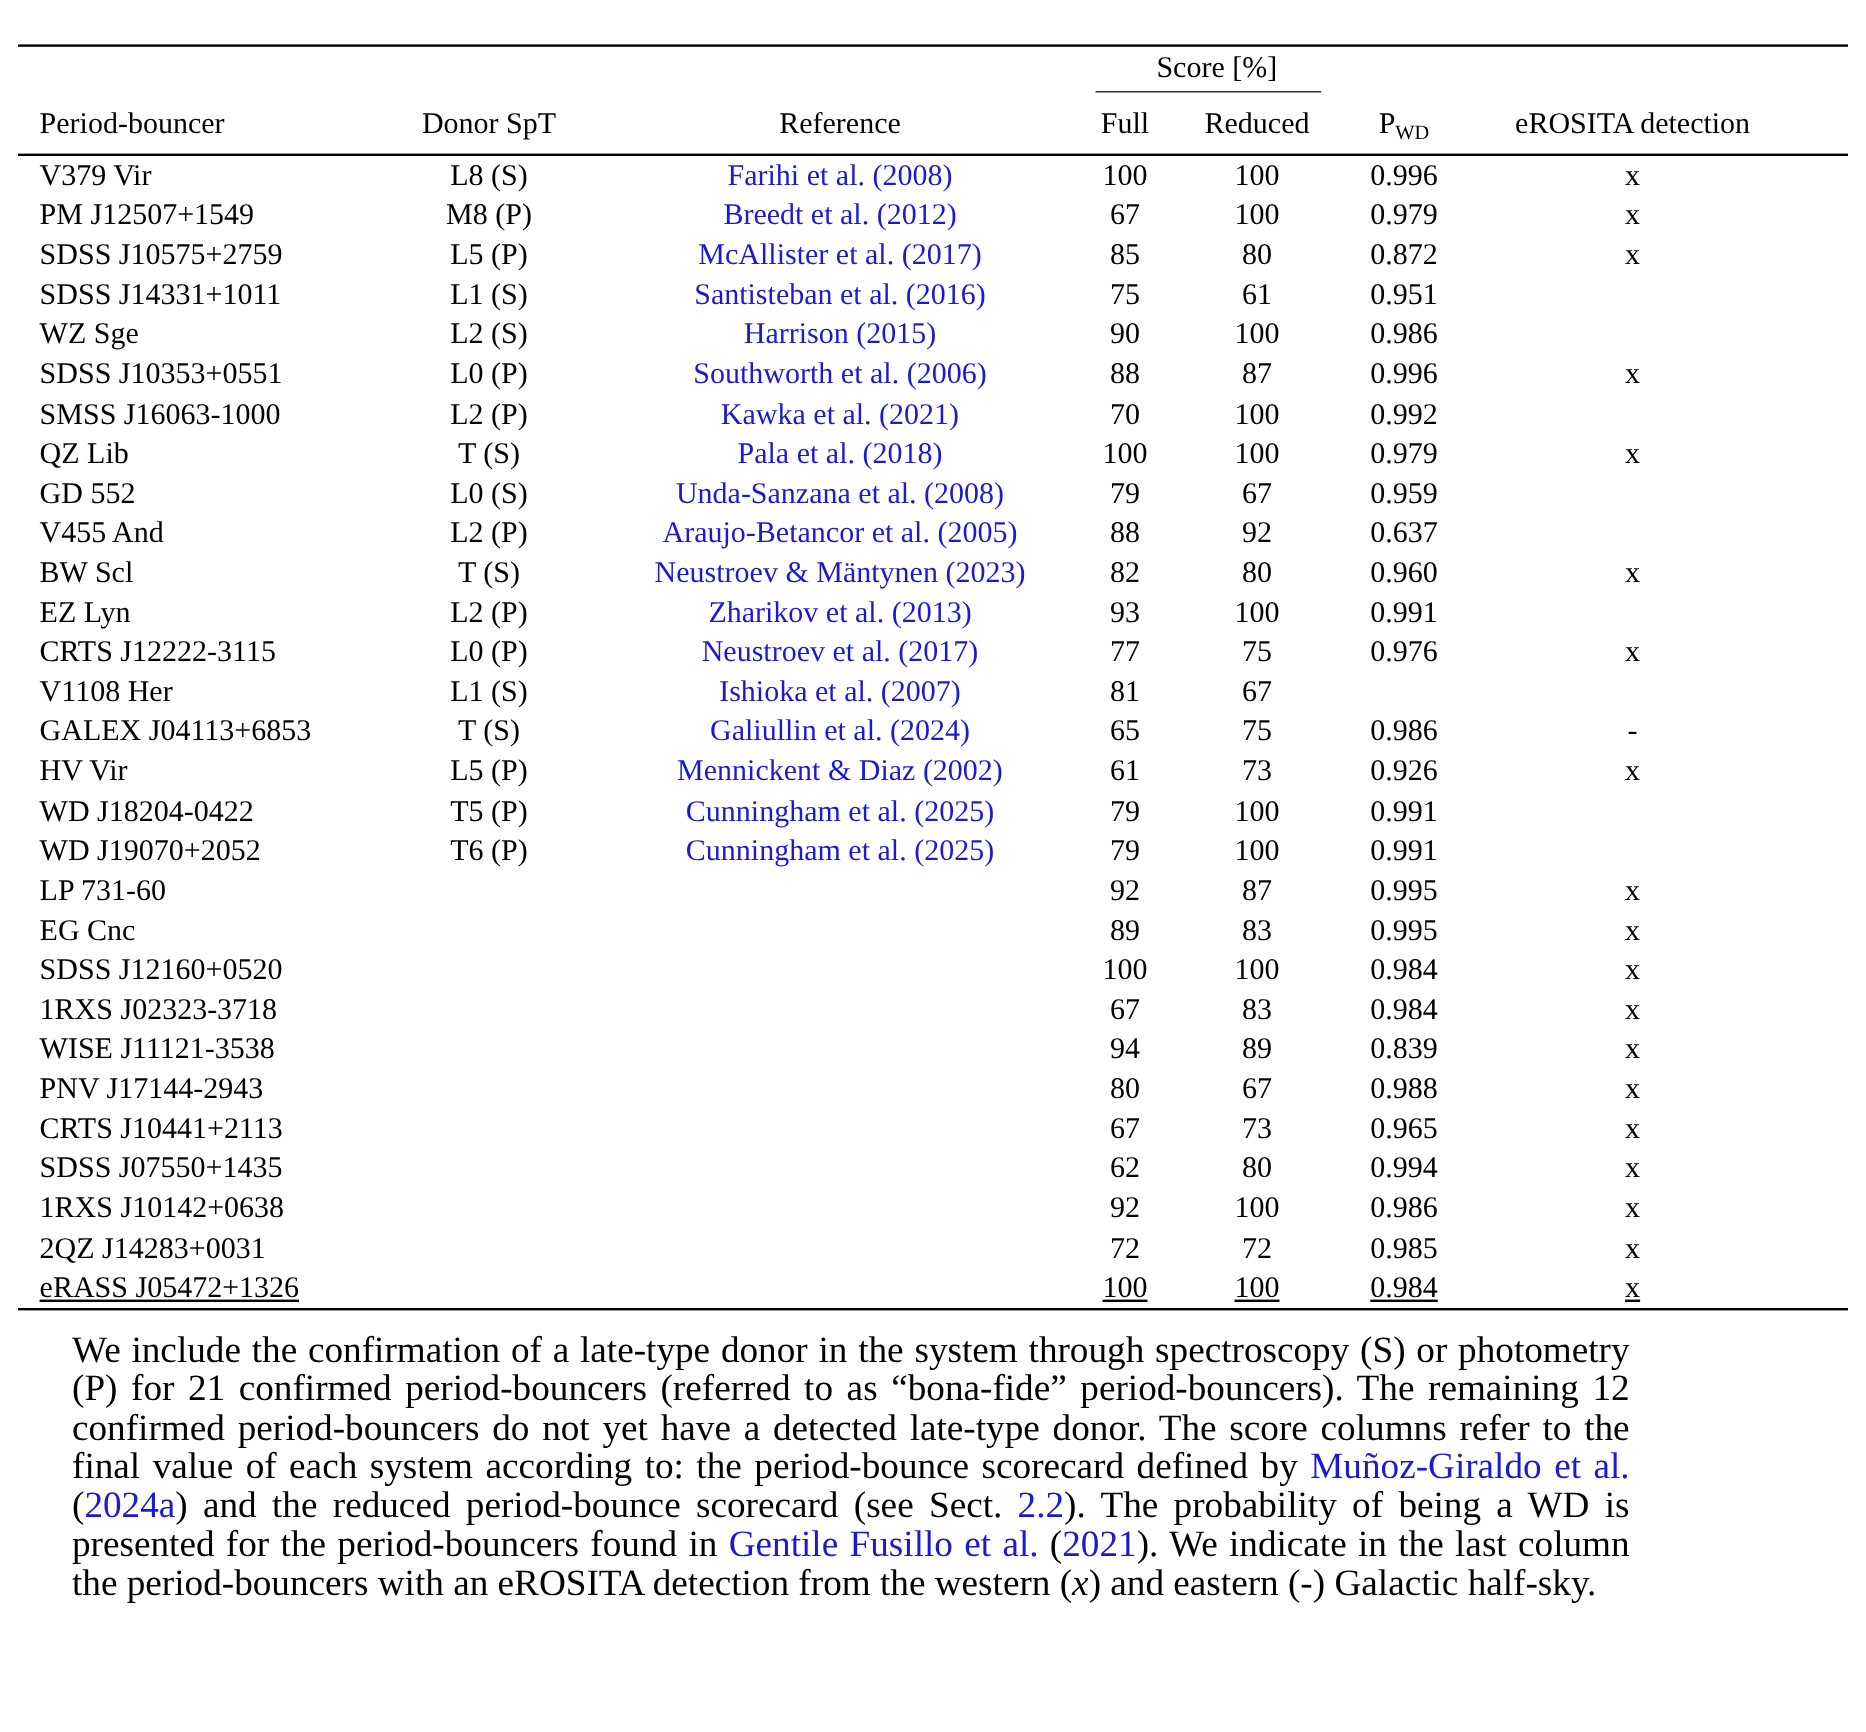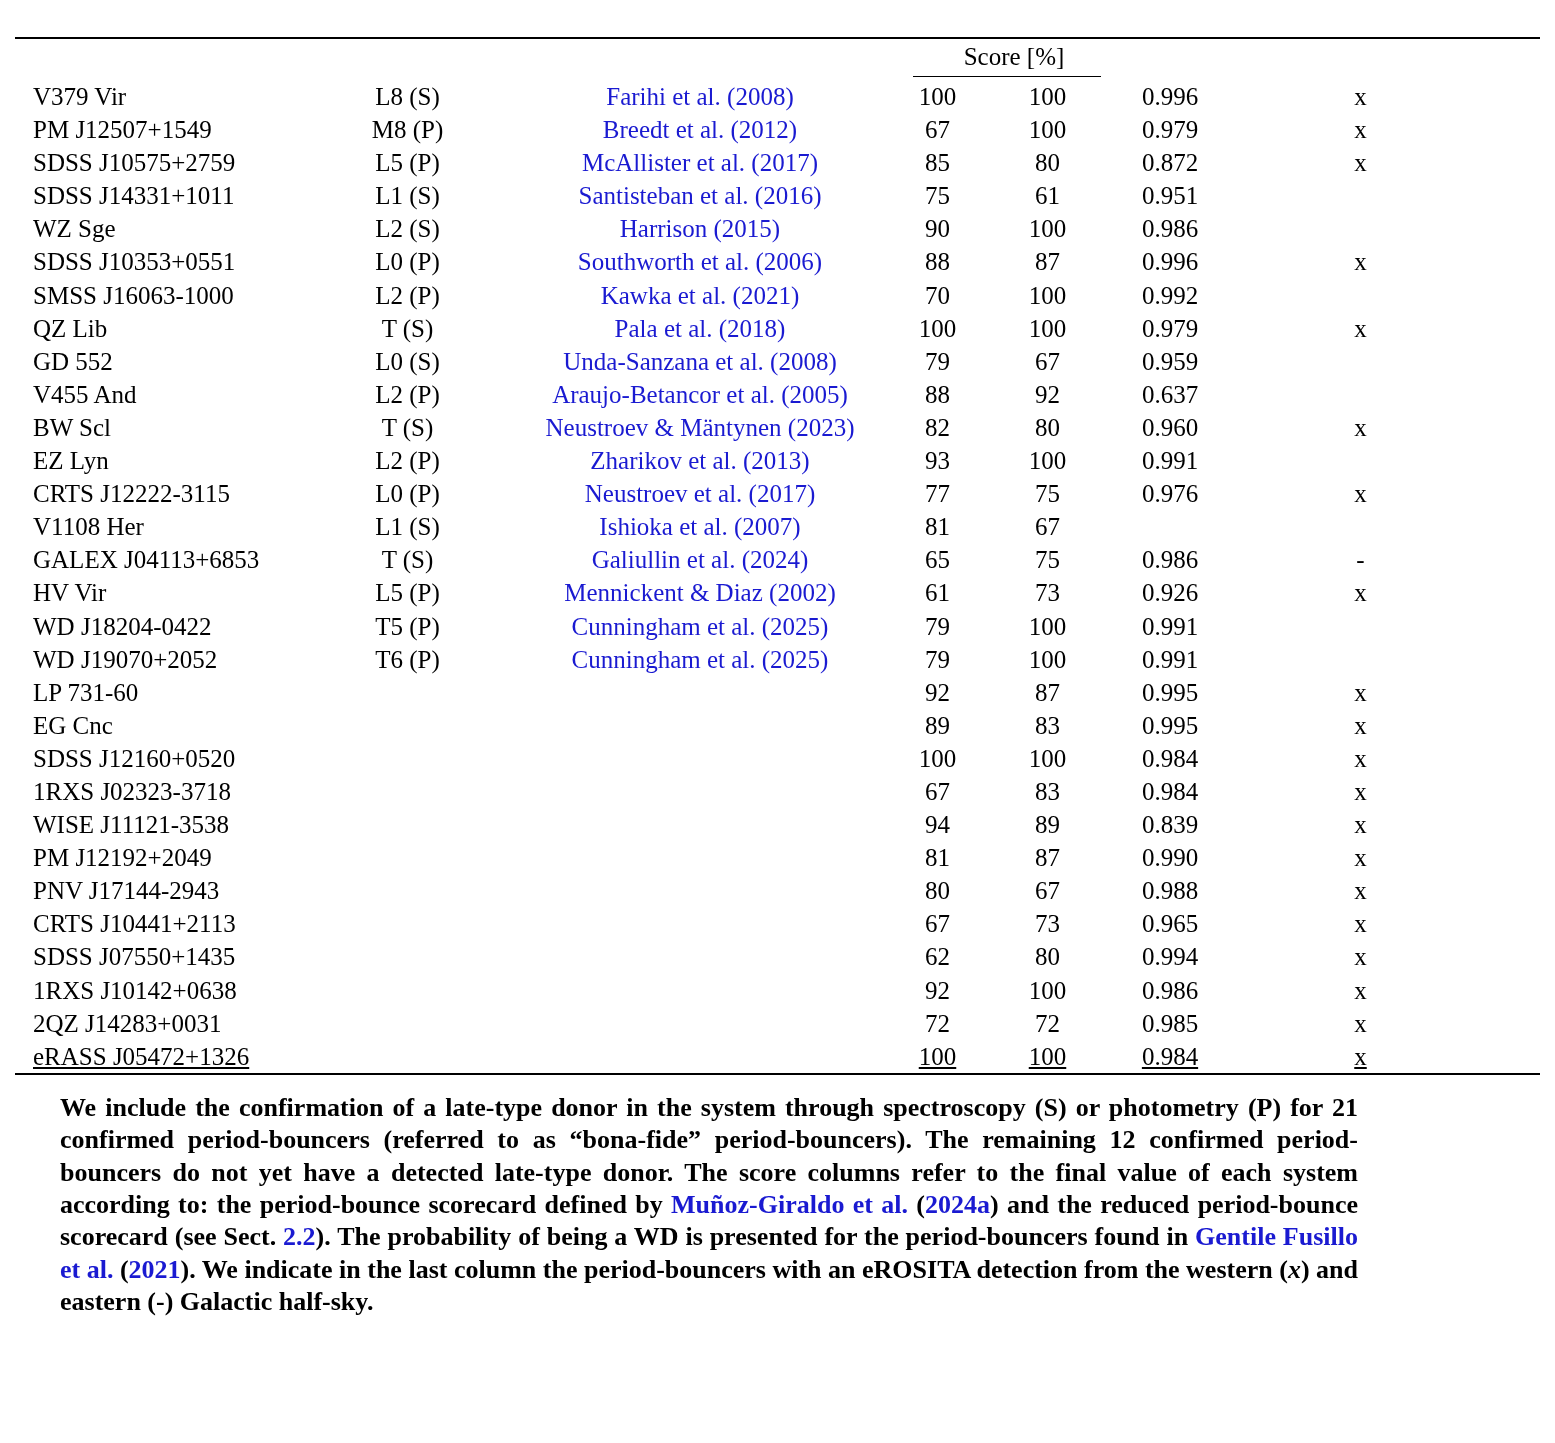--- a/index.html
+++ b/index.html
@@ -45,24 +45,23 @@
   }
   .col-head-row th{height:48px;border-bottom:2px solid #000;}
   th.left, td.left{text-align:left;padding-left:18px;}
   td{height:33.1px;line-height:33.1px;}
   tbody tr:last-child td{border-bottom:2px solid #000;text-decoration:underline;}
   th.erosita, td.erosita{padding-right:54px;}
   sub.wd{font-size:17px;vertical-align:-5px;line-height:0;}
   .ref{color:var(--link);cursor:pointer;}
   .footnote{
     margin:17px 60px 0 60px;
-    font-size:26px;
+    font-size:31px;
     line-height:32.4px;
     text-align:justify;
-    font-weight:bold;
   }
   .footnote .fn-link{color:var(--link);cursor:pointer;}
   .footnote .fn-italic{font-style:italic;}
 </style>
 </head>
 <body>
 
 <div class="page">
   <div class="table-wrap">
     <table>
@@ -76,20 +75,29 @@
           <col class="c7">
       </colgroup>
       <thead>
         <tr class="score-row">
           <th colspan="3"></th>
           <th colspan="2" class="score-head">
             <span class="score-inner">Score [%]</span>
           </th>
           <th colspan="2"></th>
         </tr>
+        <tr class="col-head-row">
+          <th class="left">Period-bouncer</th>
+          <th>Donor SpT</th>
+          <th>Reference</th>
+          <th>Full</th>
+          <th>Reduced</th>
+          <th><span>P</span><sub class="wd">WD</sub></th>
+          <th class="erosita">eROSITA detection</th>
+        </tr>
       </thead>
       <tbody id="rows-body">
           <tr>
             <td class="left">V379 Vir</td>
             <td>L8 (S)</td>
             <td><span class="ref">Farihi et al. (2008)</span></td>
             <td>100</td>
             <td>100</td>
             <td>0.996</td>
             <td class="erosita">x</td>
@@ -286,29 +294,20 @@
           <tr>
             <td class="left">WISE J11121-3538</td>
             <td></td>
             <td></td>
             <td>94</td>
             <td>89</td>
             <td>0.839</td>
             <td class="erosita">x</td>
           </tr>
           <tr>
-            <td class="left">PM J12192+2049</td>
-            <td></td>
-            <td></td>
-            <td>81</td>
-            <td>87</td>
-            <td>0.990</td>
-            <td class="erosita">x</td>
-          </tr>
-          <tr>
             <td class="left">PNV J17144-2943</td>
             <td></td>
             <td></td>
             <td>80</td>
             <td>67</td>
             <td>0.988</td>
             <td class="erosita">x</td>
           </tr>
           <tr>
             <td class="left">CRTS J10441+2113</td>

